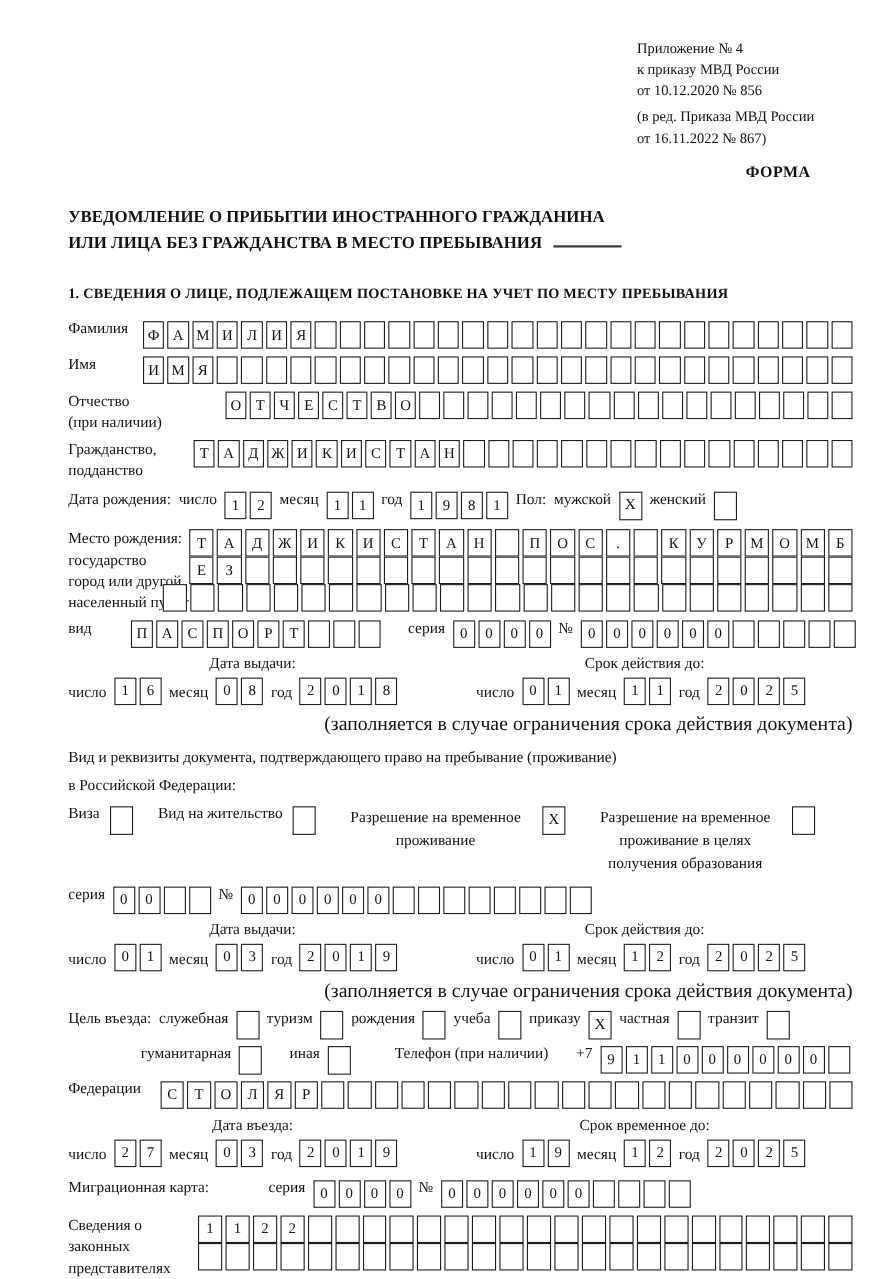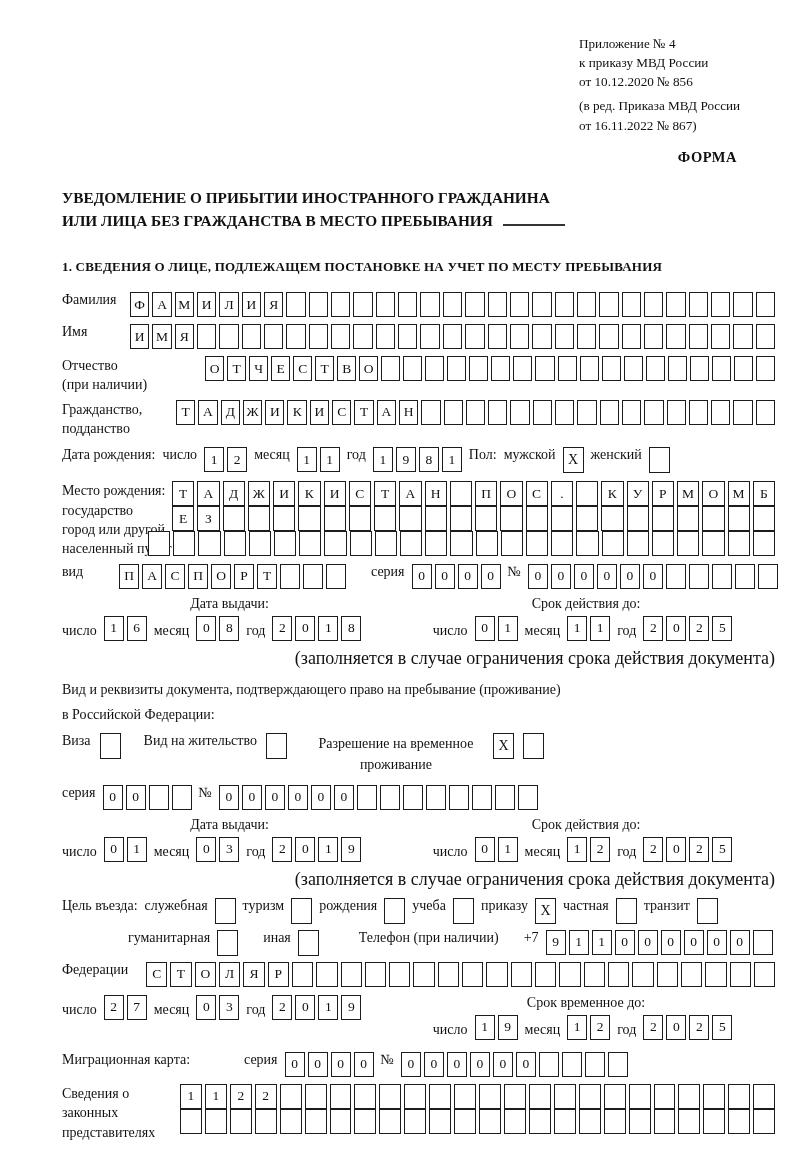--- a/index.html
+++ b/index.html
@@ -418,20 +418,21 @@
       <div>в Российской Федерации:</div>
     </div>
 
     <div class="optrow">
       <span class="lbl">Виза</span>
       <span class="cbox"></span>
       <span class="lbl" style="margin-left:14px">Вид на жительство</span>
       <span class="cbox"></span>
       <span class="opt-center wopt" style="margin-left:12px">Разрешение на временное проживание</span>
       <span class="cbox">X</span>
+      <span class="opt-center wopt" style="margin-left:12px">Разрешение на временное проживание в целях получения образования</span>
       <span class="cbox"></span>
     </div>
 
     <div class="frow gap">
       <span class="lbl">серия</span>
       <span class="cellrow fx">
           <span class="cell">0</span>
           <span class="cell">0</span>
           <span class="cell"></span>
           <span class="cell"></span>
@@ -569,20 +570,21 @@
           <span class="cell"></span>
           <span class="cell"></span>
           <span class="cell"></span>
           <span class="cell"></span>
           <span class="cell"></span>
         </span>
     </div>
 
     <div class="dcols" style="margin-top:6px">
       <div class="dcol-l">
+        <div class="dhead">Дата въезда:</div>
         <div class="drow">
           <span class="lbl">число</span>
           <span class="cellrow fx">
               <span class="cell">2</span>
               <span class="cell">7</span>
             </span>
           <span class="lbl">месяц</span>
           <span class="cellrow fx">
               <span class="cell">0</span>
               <span class="cell">3</span>

